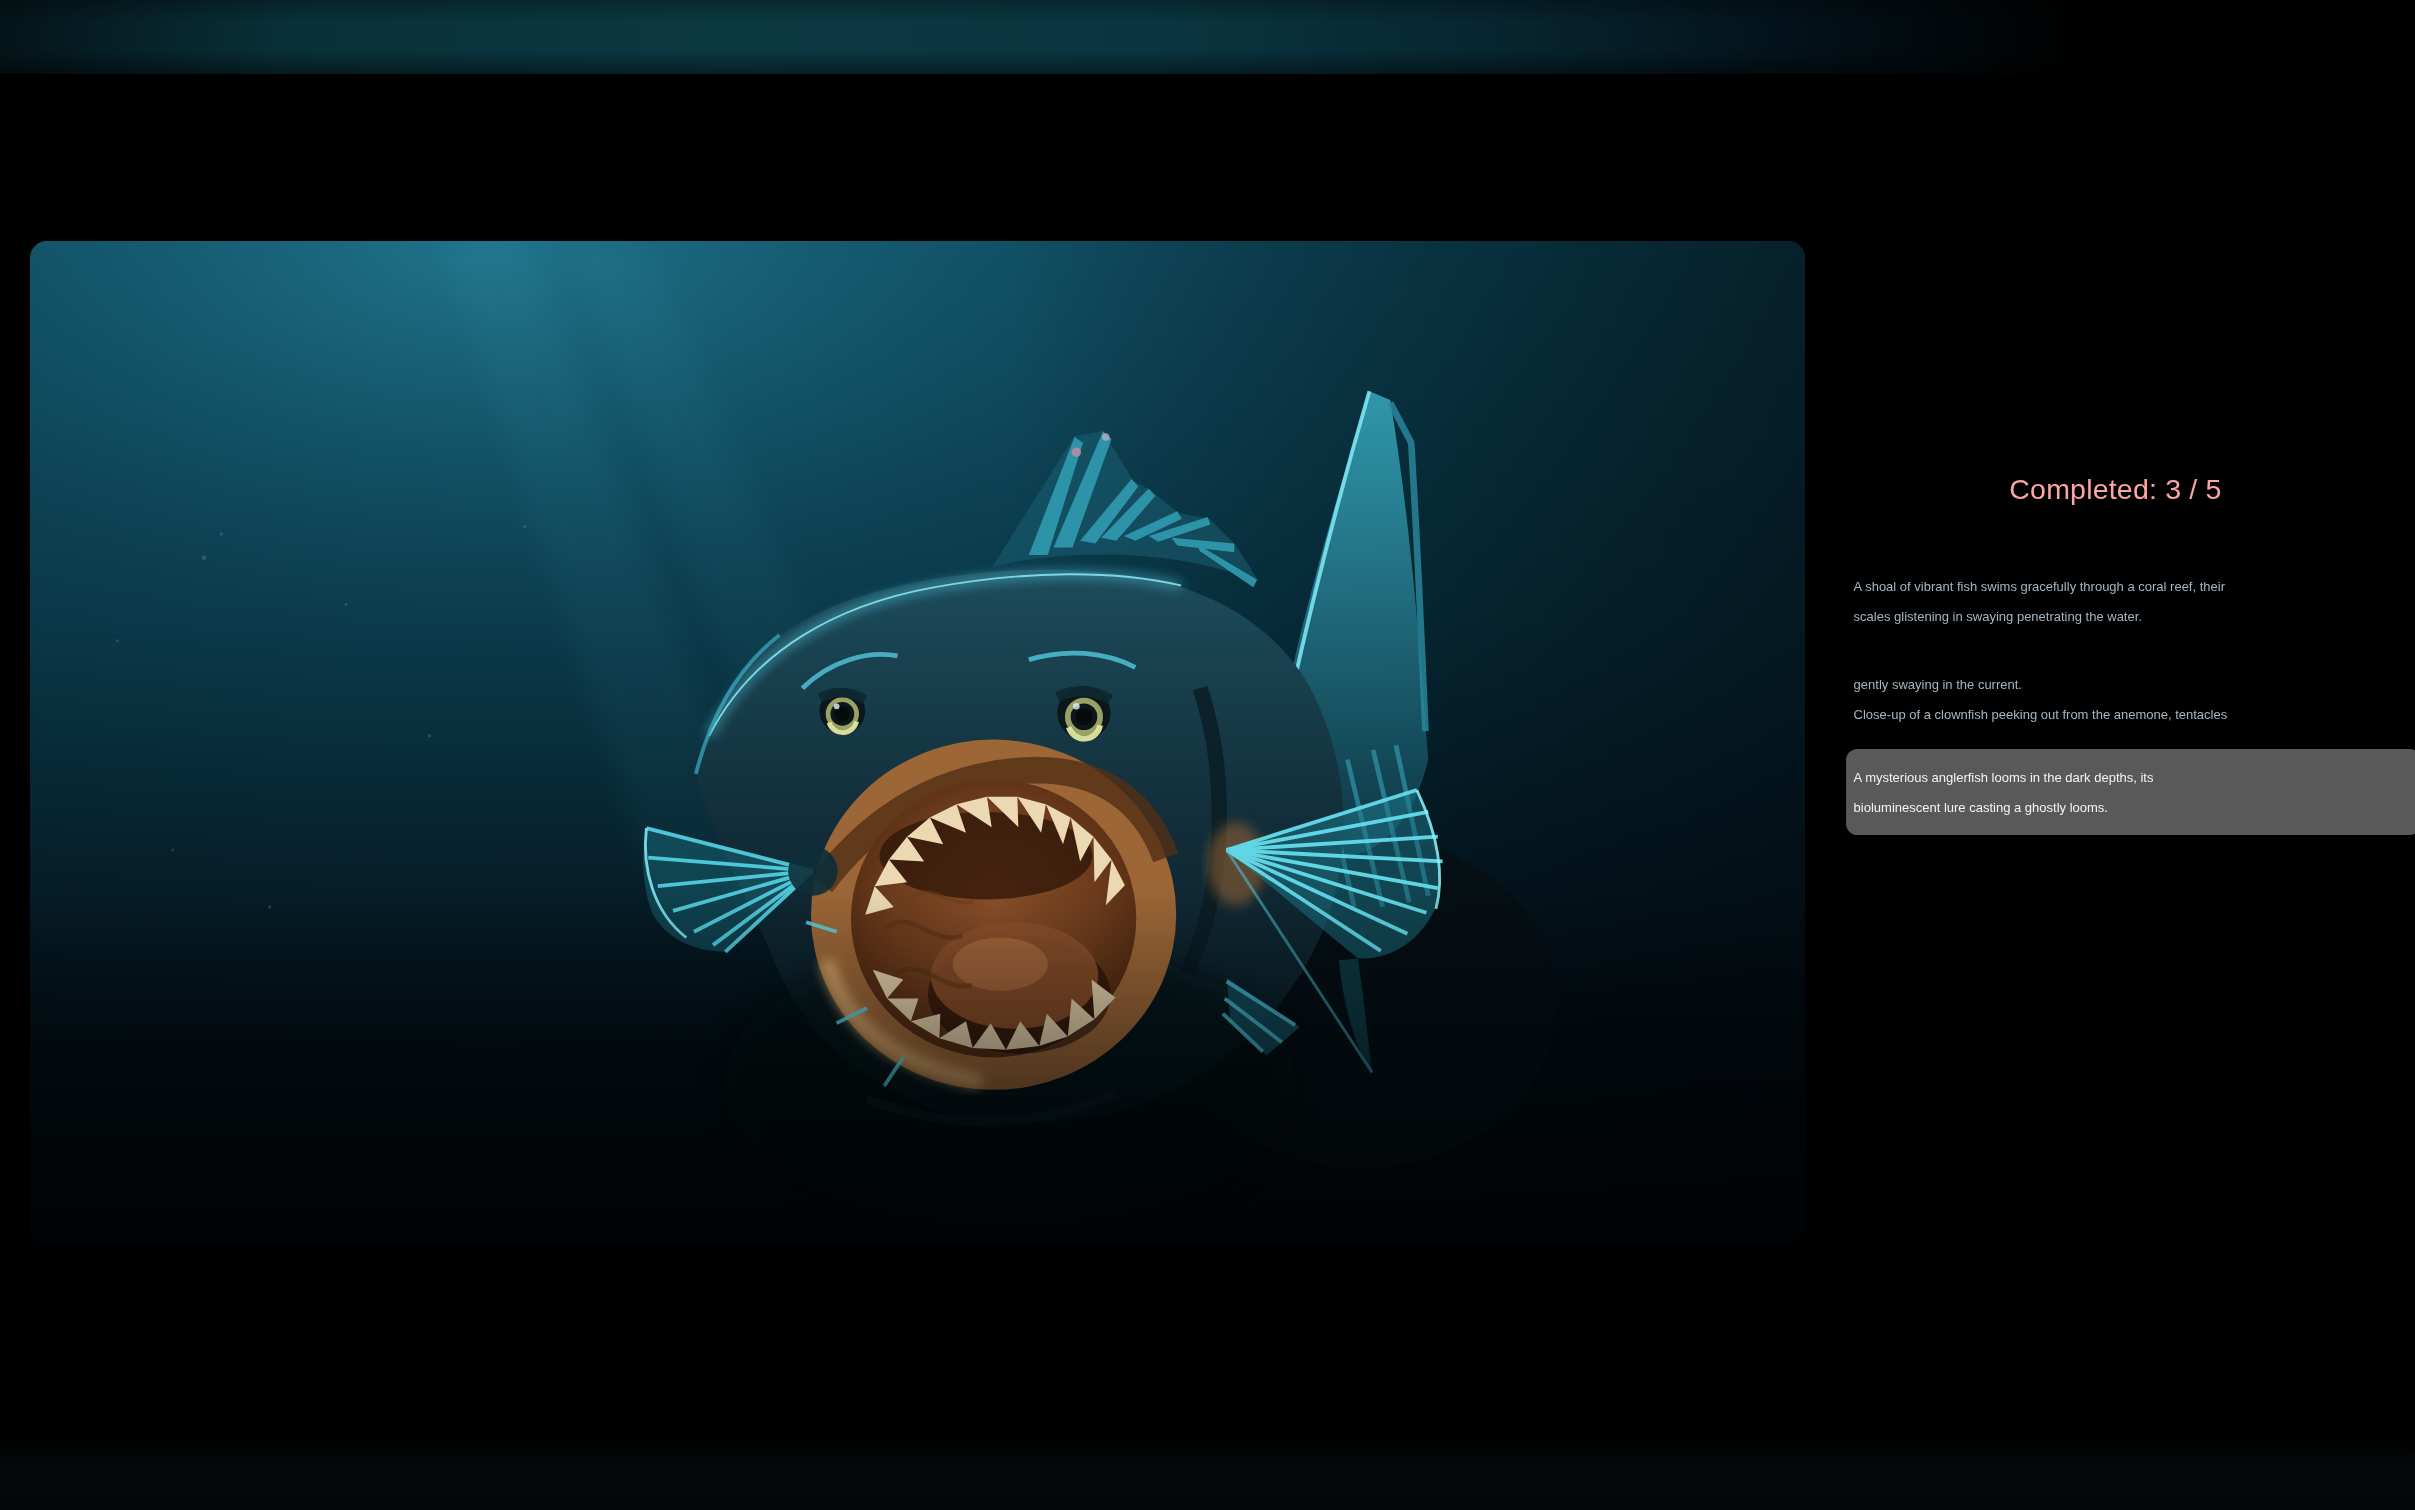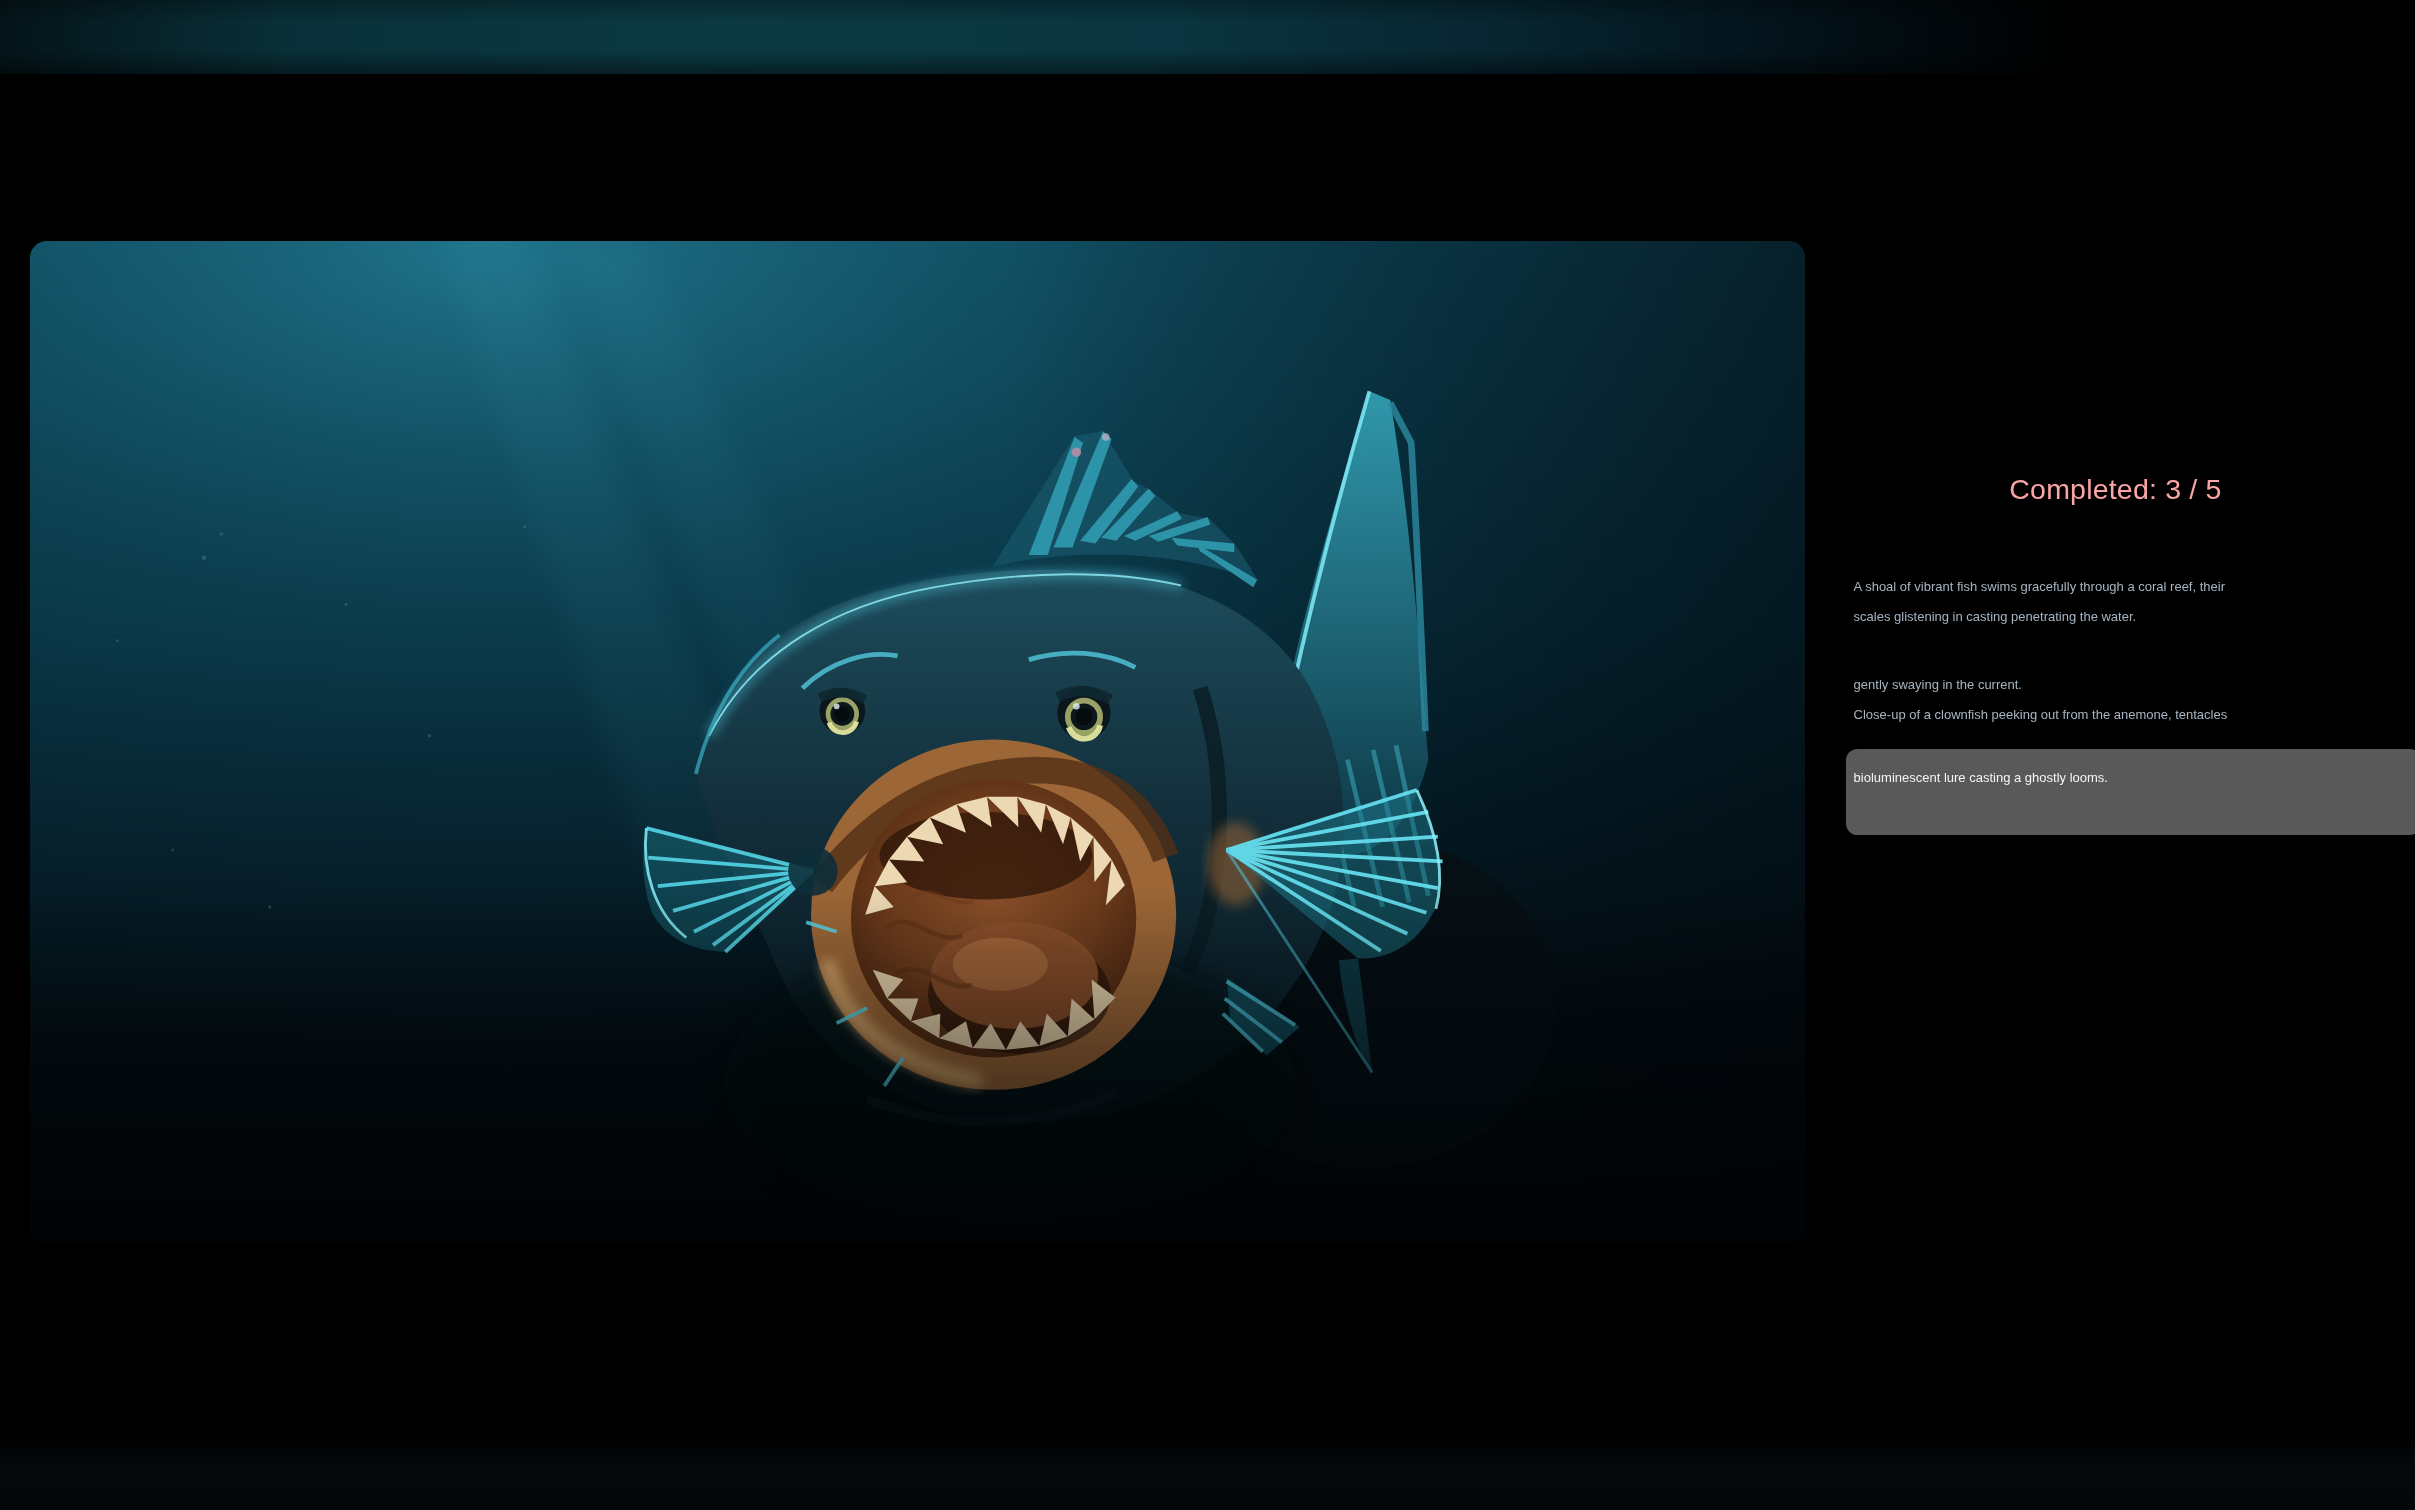--- a/index.html
+++ b/index.html
@@ -236,28 +236,29 @@
 
       <rect x="0" y="680" width="1866" height="372" fill="url(#fadeBottom)"></rect>
     </svg>
   </div>
 
   <aside class="right-panel">
     <h2 class="heading">Completed: 3 / 5</h2>
 
     <div class="prompt p1">
       <span>A shoal of vibrant fish swims gracefully through a coral reef, their</span>
-      <span>scales glistening in casting penetrating the water.</span>
+      <span>scales glistening in swaying penetrating the water.</span>
     </div>
 
     <div class="prompt p2">
       <span>gently swaying in the current.</span>
       <span>Close-up of a clownfish peeking out from the anemone, tentacles</span>
     </div>
 
     <div class="prompt p3">
+      <span>A mysterious anglerfish looms in the dark depths, its</span>
       <span>bioluminescent lure casting a ghostly looms.</span>
     </div>
   </aside>
 
   <div class="bottom-strip"></div>
 </div>
 
 
 </body></html>

